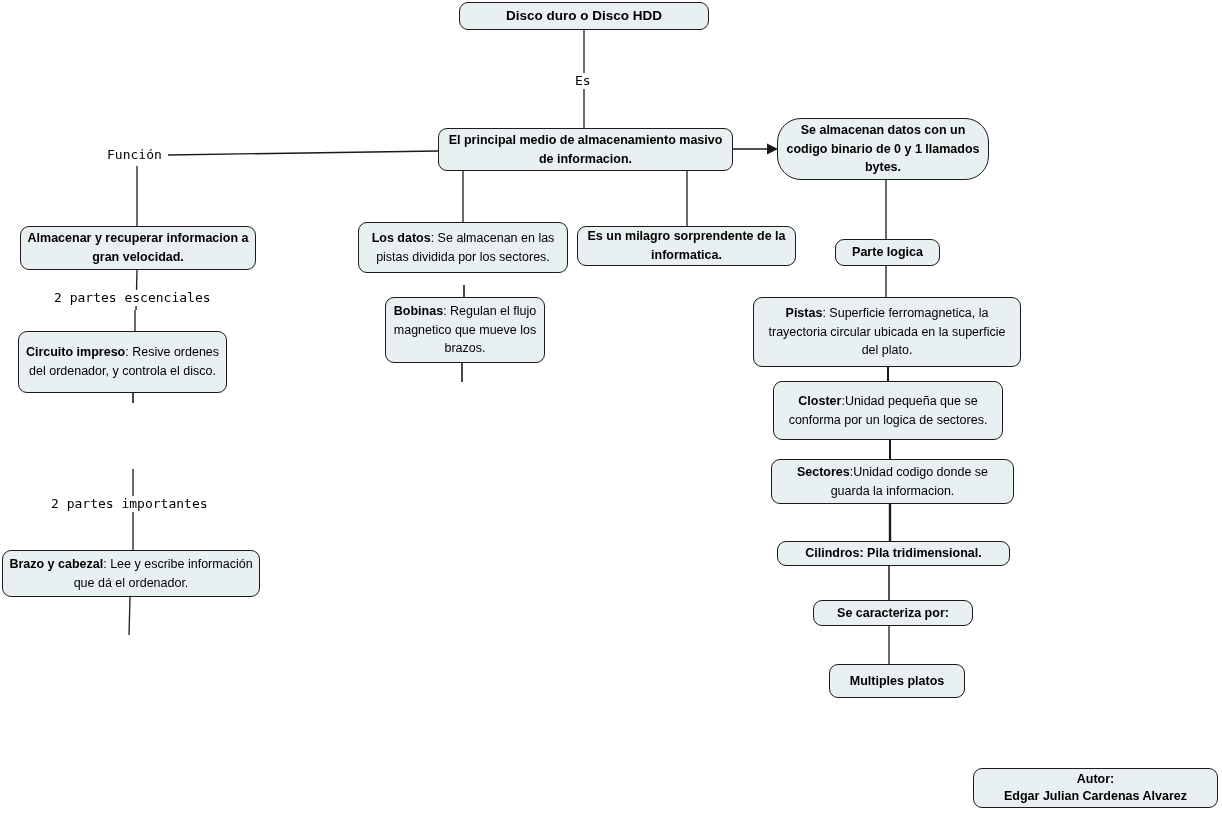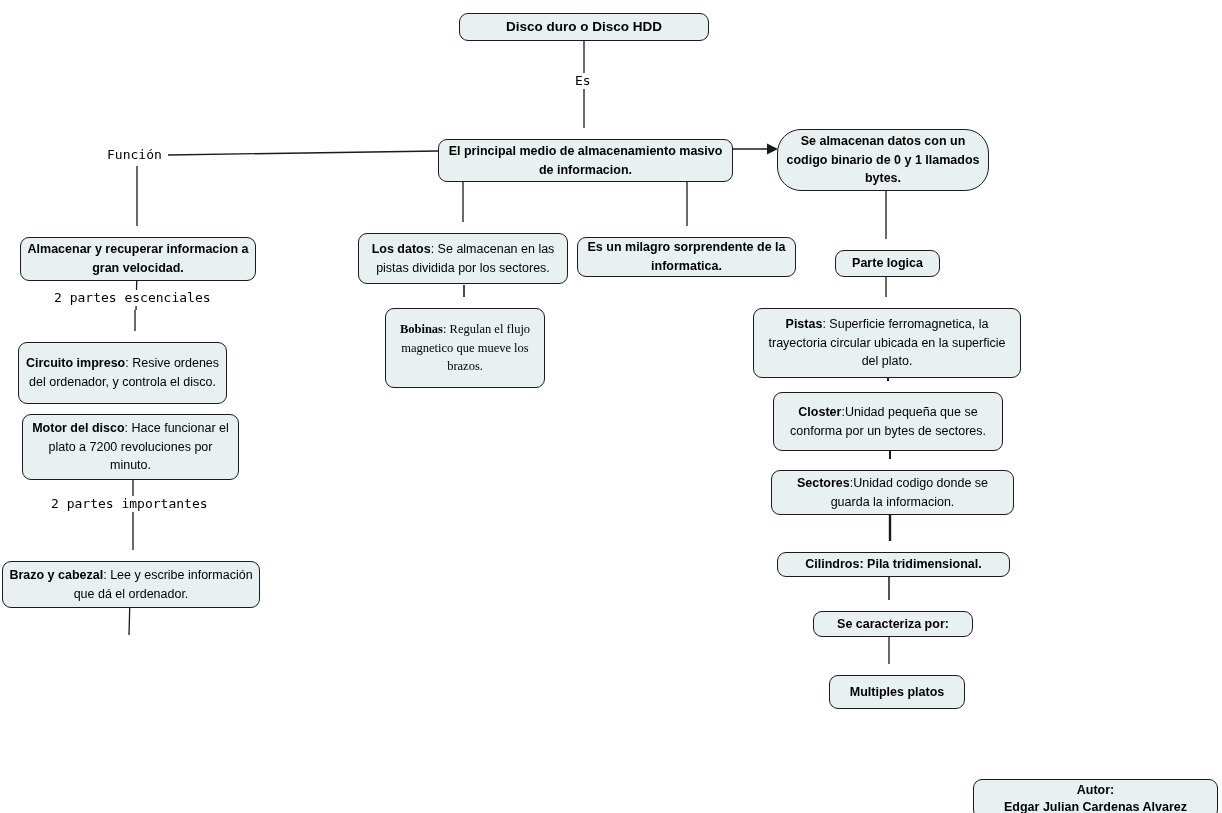--- a/index.html
+++ b/index.html
@@ -24,21 +24,20 @@
     border-radius: 9px;
     display: flex;
     align-items: center;
     justify-content: center;
     text-align: center;
     color: #000;
     font-weight: bold;
     font-size: 12.5px;
     line-height: 1.5;
     padding: 7px 5px;
-    margin-top: 11px;
   }
   .node.mixed { font-weight: normal; }
   .node .b { font-weight: bold; }
   .node.one { white-space: nowrap; }
   .node .txt { width: 100%; }
   .lbl {
     position: absolute;
     background: #ffffff;
     color: #000;
     font-family: "DejaVu Sans Mono", monospace;
@@ -115,52 +114,49 @@
   </div>
 
   <div class="node" style="left:20px; top:226px; width:236px; height:44px;">
     <div class="txt">Almacenar y recuperar informacion a gran velocidad.</div>
   </div>
 
   <div class="node mixed" style="left:18px; top:331px; width:209px; height:62px;">
     <div class="txt"><span class="b">Circuito impreso</span><span>: Resive ordenes del ordenador, y controla el disco.</span></div>
   </div>
 
-  <div class="node mixed" style="left:22px; top:403px; width:217px; height:66px;">
-    <div class="txt"><span class="b">Motor del disco</span><span>: Hace funcionar el plato a 7200 revoluciones por minuto.</span></div>
-  </div>
 
   <div class="node mixed" style="left:2px; top:550px; width:258px; height:47px;">
     <div class="txt"><span class="b">Brazo y cabezal</span><span>: Lee y escribe información que dá el ordenador.</span></div>
   </div>
 
 
   <div class="node mixed" style="left:358px; top:222px; width:210px; height:51px;">
     <div class="txt"><span class="b">Los datos</span><span>: Se almacenan en las pistas dividida por los sectores.</span></div>
   </div>
 
-  <div class="node mixed" style="left:385px; top:297px; width:160px; height:80px;font-family:Liberation Serif, serif;">
+  <div class="node mixed" style="left:385px; top:297px; width:160px; height:66px;">
     <div class="txt"><span class="b">Bobinas</span><span>: Regulan el flujo magnetico que mueve los brazos.</span></div>
   </div>
 
 
   <div class="node" style="left:577px; top:226px; width:219px; height:40px;">
     <div class="txt">Es un milagro sorprendente de la informatica.</div>
   </div>
 
   <div class="node one" style="left:835px; top:239px; width:105px; height:27px;">
     <div class="txt">Parte logica</div>
   </div>
 
   <div class="node mixed" style="left:753px; top:297px; width:268px; height:70px;">
     <div class="txt"><span class="b">Pistas</span><span>: Superficie ferromagnetica, la trayectoria circular ubicada en la superficie del plato.</span></div>
   </div>
 
   <div class="node mixed" style="left:773px; top:381px; width:230px; height:59px;">
-    <div class="txt"><span class="b">Closter</span><span>:Unidad pequeña que se conforma por un bytes de sectores.</span></div>
+    <div class="txt"><span class="b">Closter</span><span>:Unidad pequeña que se conforma por un logica de sectores.</span></div>
   </div>
 
   <div class="node mixed" style="left:771px; top:459px; width:243px; height:45px;">
     <div class="txt"><span class="b">Sectores</span><span>:Unidad codigo donde se guarda la informacion.</span></div>
   </div>
 
   <div class="node one" style="left:777px; top:541px; width:233px; height:25px;">
     <div class="txt">Cilindros: Pila tridimensional.</div>
   </div>
 

